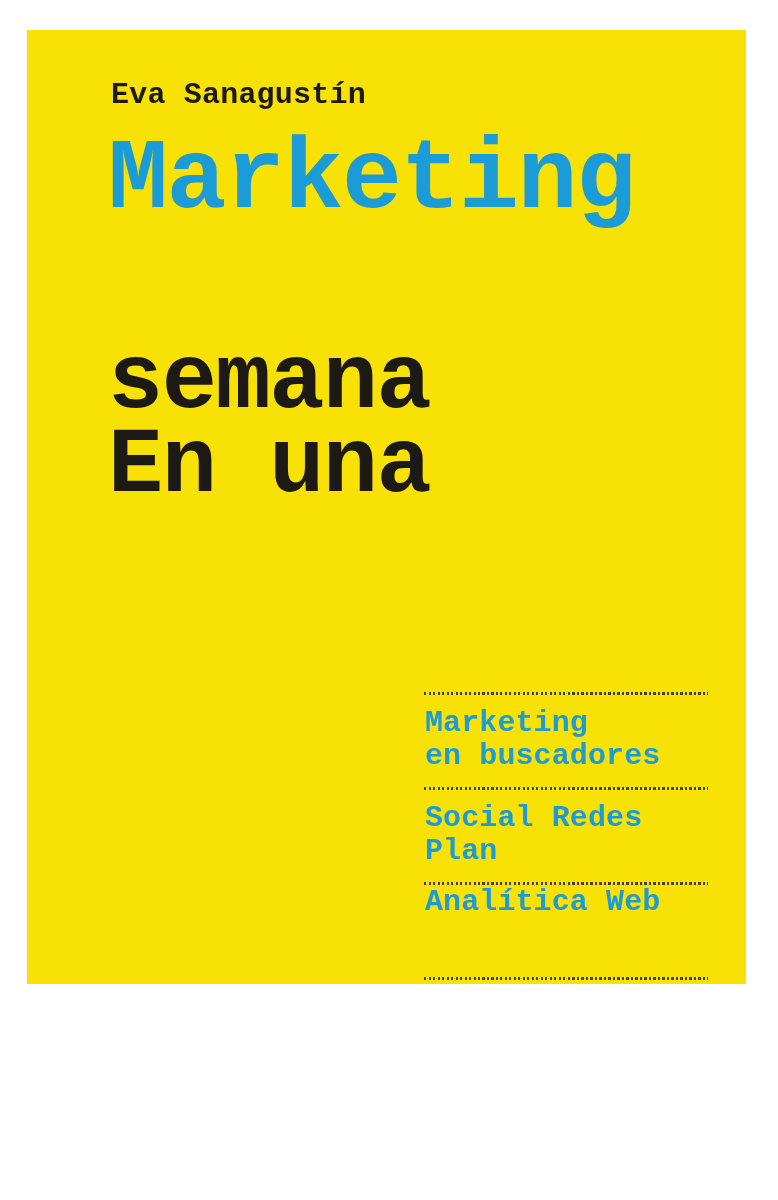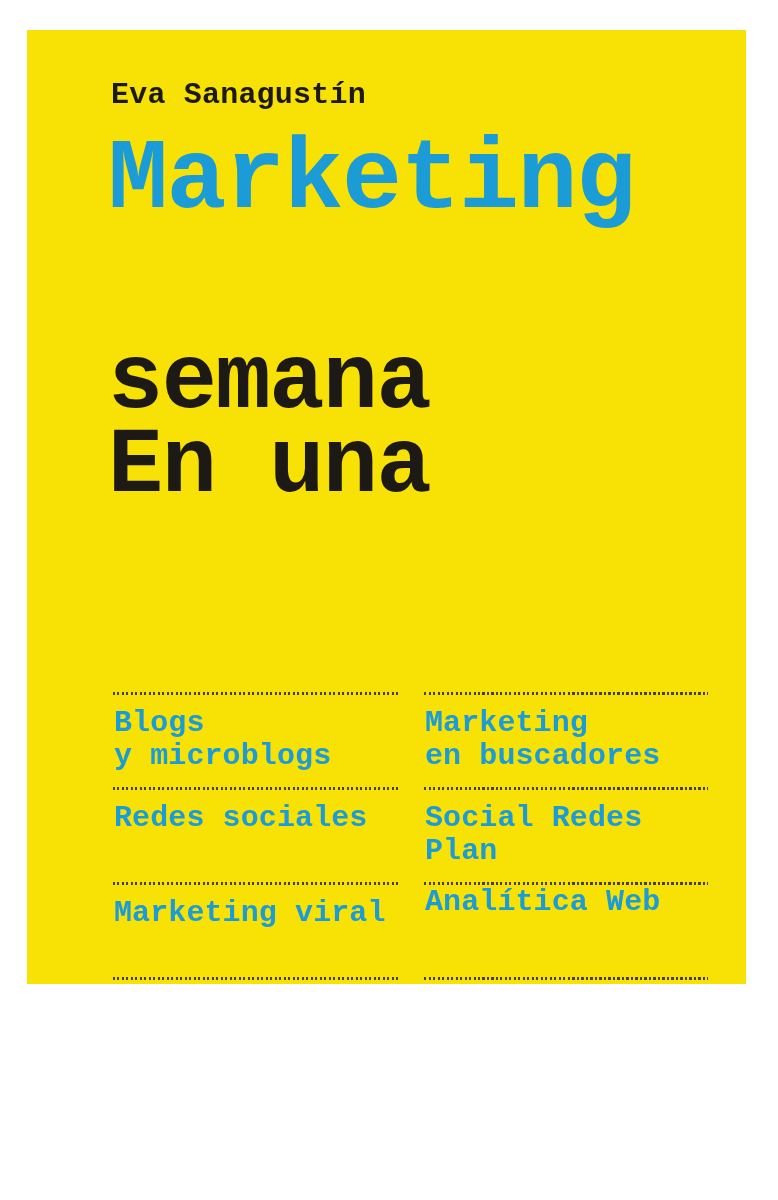--- a/index.html
+++ b/index.html
@@ -69,31 +69,20 @@
 
     <div class="title">
       <div>Marketing</div>
     </div>
 
     <div class="subtitle">
       <div>semana</div>
       <div>En una</div>
     </div>
 
-    <div class="col col-left">
-      <div class="rule" style="top:0"></div>
-      <div class="topic" style="top:15px">Blogs
-y microblogs</div>
-      <div class="rule" style="top:95px"></div>
-      <div class="topic" style="top:110px">Redes sociales</div>
-      <div class="rule" style="top:190px"></div>
-      <div class="topic" style="top:205px">Marketing viral</div>
-      <div class="rule" style="top:285px"></div>
-      <div class="rule" style="top:380px"></div>
-    </div>
 
     <div class="col col-right">
       <div class="rule" style="top:0"></div>
       <div class="topic" style="top:15px">Marketing
 en buscadores</div>
       <div class="rule" style="top:95px"></div>
       <div class="topic" style="top:110px">Social Redes Plan</div>
       <div class="rule" style="top:190px"></div>
       <div class="topic" style="top:194px">Analítica Web</div>
       <div class="rule" style="top:285px"></div>

